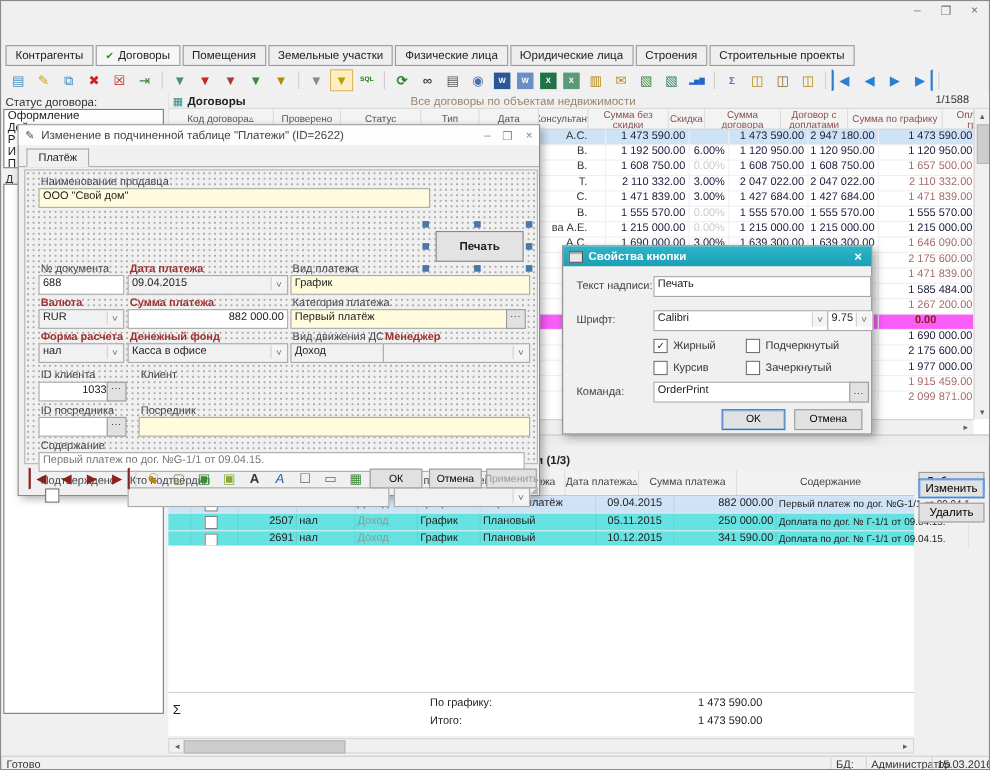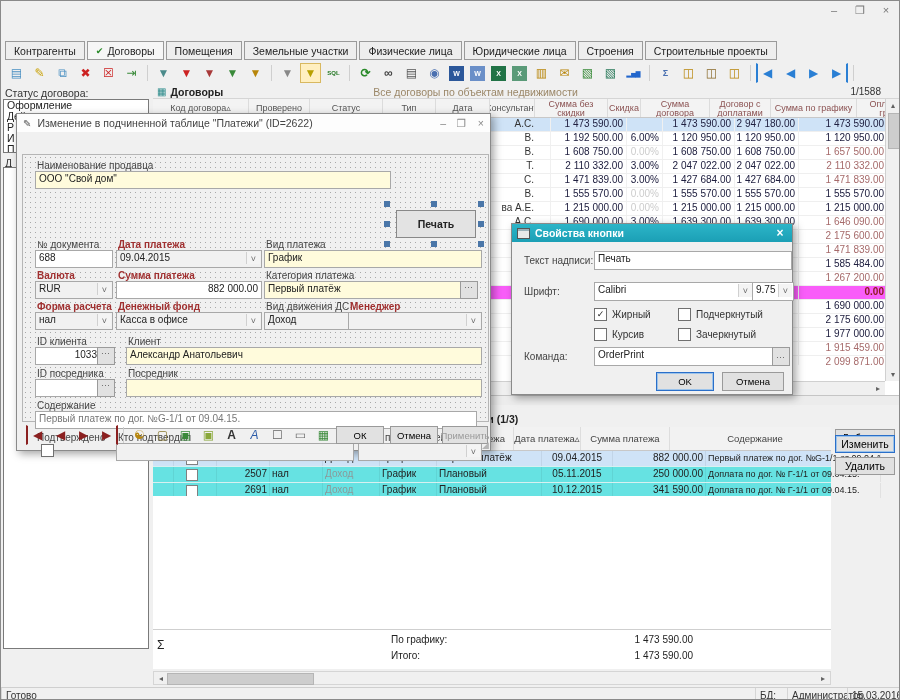--- a/index.html
+++ b/index.html
@@ -48,21 +48,21 @@
     font-size:9px;line-height:9px;color:#555;border-right:1px solid #dcdcdc;height:19px;flex:none;overflow:hidden;}
   .thm{color:#8b5252;}
   .rows{left:152px;top:117px;width:732px;height:247px;background:#fff;overflow:hidden;}
   .crow{display:flex;height:13px;border-bottom:1px solid #efefef;}
   .crow.rsel{background:#cfe3f7;}
   .crow.rmag{background:#f95df9;}
   .cc{flex:none;font-size:10px;line-height:12px;overflow:hidden;border-right:1px solid #f0f0f0;height:13px;}
   .cons{text-align:right;padding-right:16px;color:#333;}
   .num{text-align:right;padding-right:3px;color:#202040;}
   .num.rr{color:#a66a6a;}
-  .num.mg{color:#8b1a1a;font-weight:bold;}
+  .num.mg{color:#8b1a1a;font-weight:bold;text-align:center;}
   .disc.faint{color:#cccccc;}
   
   .vscroll{left:884px;top:98px;width:14px;height:282px;background:#f0f0f0;border-left:1px solid #d0d0d0;}
   .sb-btn{position:absolute;width:14px;height:13px;color:#606060;font-size:8px;display:flex;
     align-items:center;justify-content:center;}
   .sb-thumb{position:absolute;background:#cdcdcd;border:1px solid #b5b5b5;}
   .hscroll{left:152px;top:380px;width:732px;height:14px;background:#f0f0f0;border-top:1px solid #d0d0d0;}
   
   .pay-cap{font-size:10.5px;font-weight:bold;color:#222;}
   .phead{left:152px;top:426px;width:678px;height:24px;background:#f2f2f2;border-bottom:1px solid #c8c8c8;
@@ -576,20 +576,23 @@
   </div>
 
   <div class="abs dlg dlg1">
     <div class="dlg1-title">
       <span class="pen">✎</span>
       <span>Изменение в подчиненной таблице "Платежи" (ID=2622)</span>
       <span style="position:absolute;right:44px;color:#888">–</span>
       <span style="position:absolute;right:24px;color:#888">❐</span>
       <span style="position:absolute;right:6px;color:#888">×</span>
     </div>
+    <div class="dlg1-tabstrip">
+      <span class="dlg1-tab">Платёж</span>
+    </div>
 
     <div class="designer">
       <span class="lab" style="left:14px;top:5px">Наименование продавца</span>
       <span class="inp yellow" style="left:12px;top:16px;width:348px">ООО "Свой дом"</span>
 
       <span class="print-btn">Печать</span>
       <span class="handle" style="left:361px;top:46px"></span>
       <span class="handle" style="left:408px;top:46px"></span>
       <span class="handle" style="left:455px;top:46px"></span>
       <span class="handle" style="left:361px;top:66px"></span>
@@ -619,21 +622,20 @@
       <span class="rlab" style="left:327px;top:146px">Менеджер</span>
       <span class="inp gray" style="left:12px;top:157px;width:70px"><span>нал</span><span class="dd-arrow">˅</span></span>
       <span class="inp gray" style="left:93px;top:157px;width:138px"><span>Касса в офисе</span><span class="dd-arrow">˅</span></span>
       <span class="inp gray" style="left:241px;top:157px;width:78px">Доход</span>
       <span class="inp gray" style="left:325px;top:157px;width:126px"><span></span><span class="dd-arrow">˅</span></span>
 
       <span class="lab" style="left:14px;top:181px">ID клиента</span>
       <span class="lab" style="left:105px;top:181px">Клиент</span>
       <span class="inp right" style="left:12px;top:192px;width:58px">1033</span>
       <span class="browse" style="left:74px;top:192px">...</span>
-      <span class="inp yellow" style="left:103px;top:192px;width:348px">Александр Анатольевич</span>
 
       <span class="lab" style="left:14px;top:213px">ID посредника</span>
       <span class="lab" style="left:105px;top:213px">Посредник</span>
       <span class="inp" style="left:12px;top:224px;width:58px"></span>
       <span class="browse" style="left:74px;top:224px">...</span>
       <span class="inp yellow" style="left:103px;top:224px;width:348px"></span>
 
       <span class="lab" style="left:14px;top:245px">Содержание</span>
       <span class="inp muted" style="left:12px;top:256px;width:434px">Первый платеж по дог. №G-1/1 от 09.04.15.</span>
 

